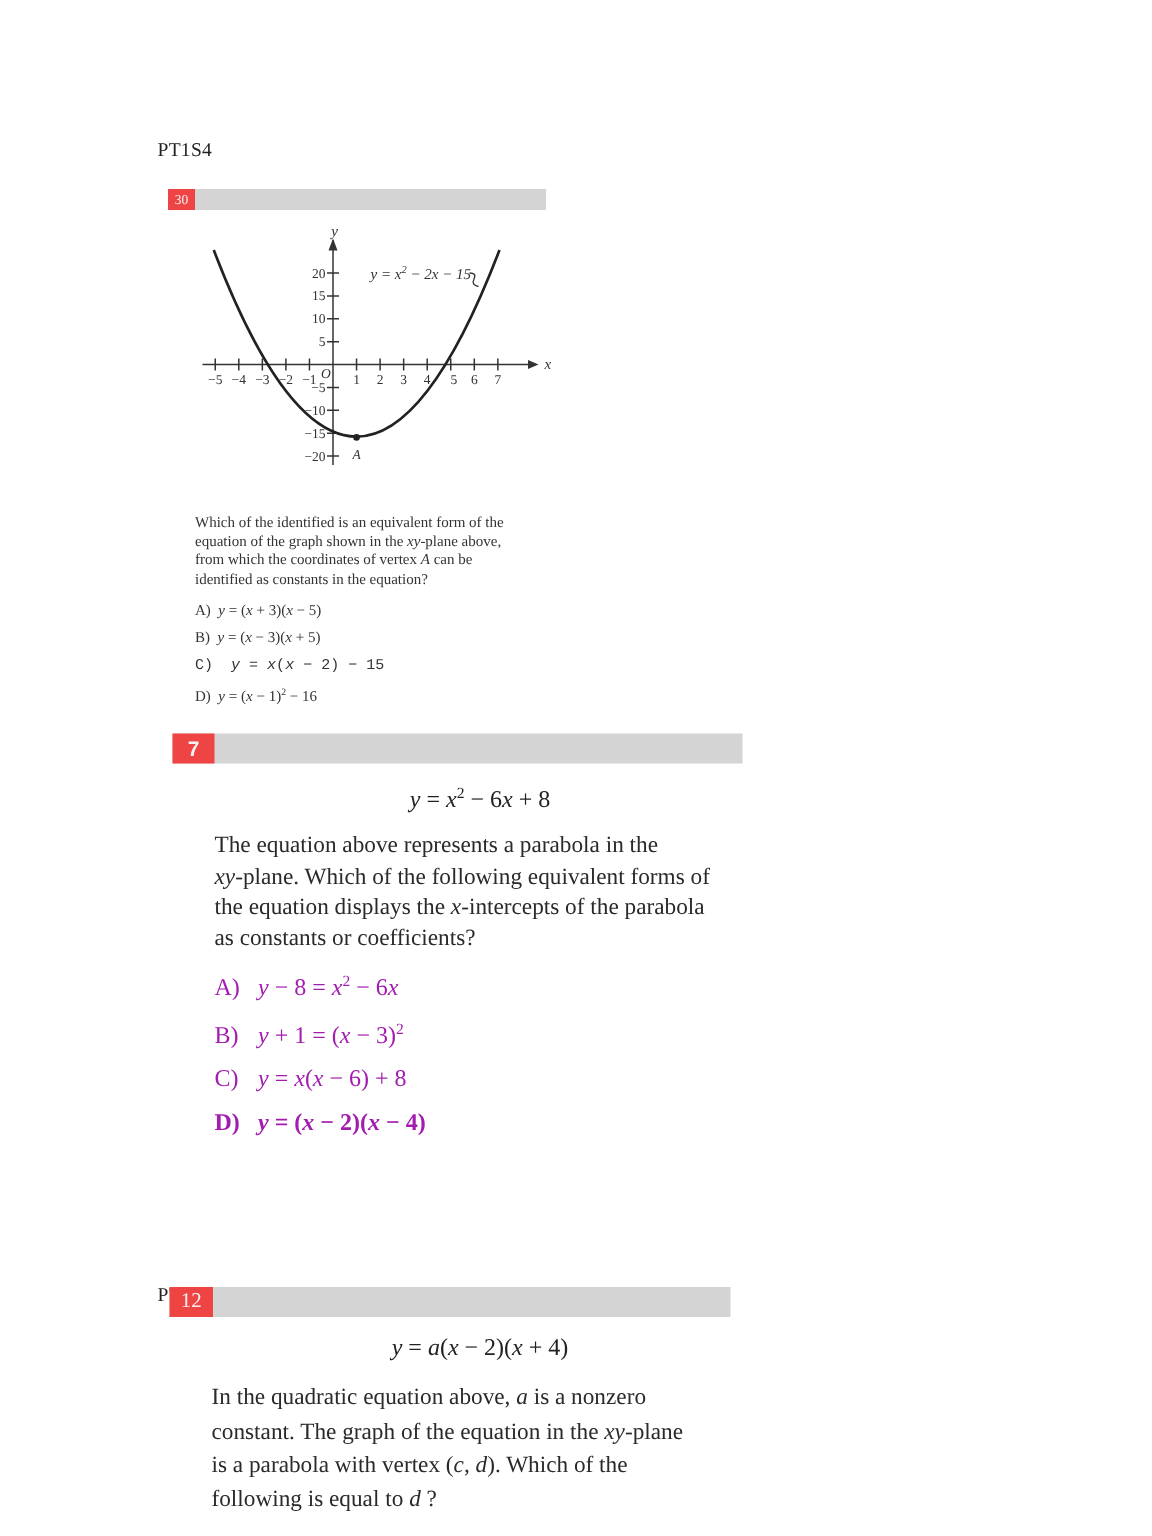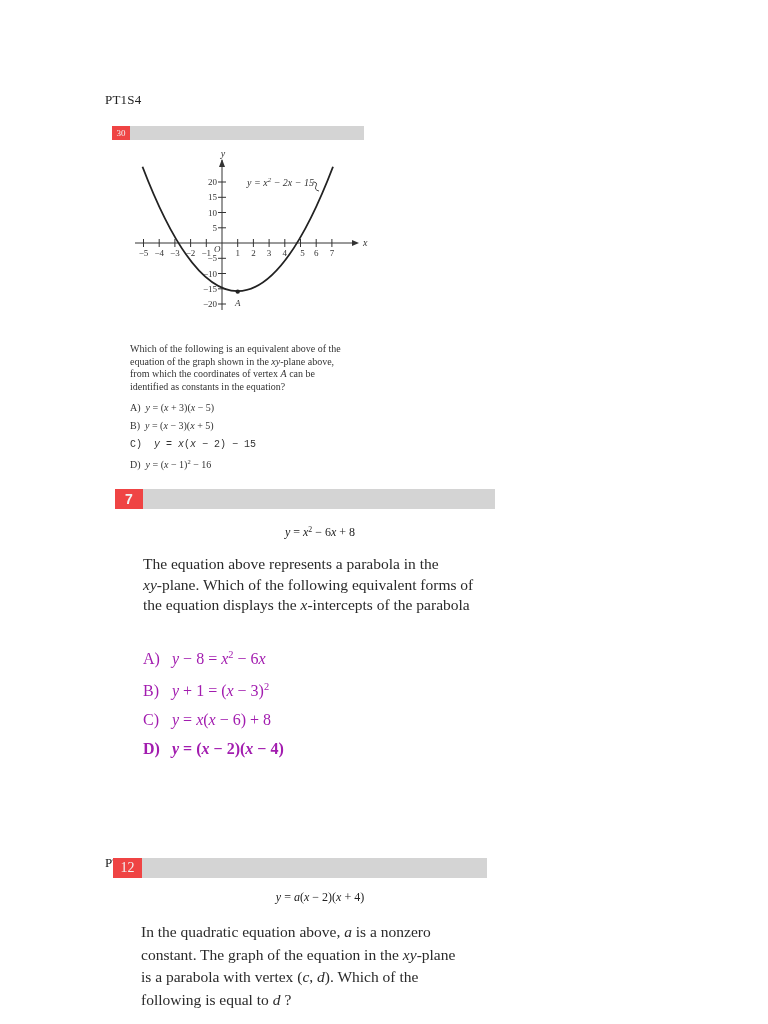--- a/index.html
+++ b/index.html
@@ -6,21 +6,21 @@
   body { width:768px; height:1024px; position:relative; overflow:hidden;
          font-family:"Liberation Serif", "DejaVu Serif", serif; color:#2a2a2a; }
   .abs { position:absolute; }
   .section-label { font-size:13px; color:#222; letter-spacing:0.2px; }
   .qbar { position:absolute; background:#d4d4d4; }
   .qbadge { position:absolute; left:0; top:0; bottom:0; background:#ef4444; color:#f2f2f2;
             display:flex; align-items:center; justify-content:center;
             font-family:"Liberation Serif", serif; }
   .small-text { font-size:10px; line-height:12.5px; color:#333; }
   .small-choice { font-size:10px; color:#333; position:absolute; left:130px; }
-  .eq { font-family:"Liberation Serif", serif; font-size:12px; color:#222; text-align:center; }
+  .eq { font-family:"Liberation Serif", serif; font-size:16px; color:#222; text-align:center; }
   .para { font-size:15.5px; line-height:20.5px; color:#2a2a2a; }
   .choice { position:absolute; left:143px; font-size:16px; color:#a21caf; }
   .choice .lbl { display:inline-block; width:29px; }
   i { font-style:italic; }
   sup { font-size:0.65em; vertical-align:0.55em; line-height:0; }
   svg text { font-family:"Liberation Serif", serif; }
 </style>
 </head>
 <body>
 
@@ -98,21 +98,21 @@
            Q 107.7 270.5 203 21.7" fill="none" stroke="#222" stroke-width="1.8"></path>
 
   <circle cx="107.7" cy="146.6" r="2.2" fill="#222"></circle>
   <text x="105" y="161" font-size="9" font-style="italic" fill="#333">A</text>
 
   <text x="117" y="41" font-size="10" font-style="italic" fill="#333">y = x<tspan font-size="7" dy="-4">2</tspan><tspan dy="4"> − 2x − 15</tspan></text>
   <path d="M 183 37 q 5 0 3 4 q -2 4 3 5" fill="none" stroke="#333" stroke-width="0.9"></path>
 </svg>
 
 <div class="abs small-text" style="left:130px; top:343px; width:240px;">
-  <div>Which of the following is an equivalent above of the</div>
+  <div>Which of the identified is an equivalent form of the</div>
   <div>equation of the graph shown in the <i>xy</i>-plane above,</div>
   <div>from which the coordinates of vertex <i>A</i> can be</div>
   <div>identified as constants in the equation?</div>
 </div>
 
 <div class="small-choice" style="top:402px;">
   <span>A)</span>&nbsp; <i>y</i> = (<i>x</i> + 3)(<i>x</i> − 5)
 </div>
 <div class="small-choice" style="top:420px;">
   <span>B)</span>&nbsp; <i>y</i> = (<i>x</i> − 3)(<i>x</i> + 5)
@@ -129,20 +129,21 @@
 </div>
 
 <div class="abs eq" style="left:143px; top:525px; width:354px;">
   <i>y</i> = <i>x</i><sup>2</sup> − 6<i>x</i> + 8
 </div>
 
 <div class="abs para" style="left:143px; top:554px; width:365px;">
   <div>The equation above represents a parabola in the</div>
   <div><i>xy</i>-plane. Which of the following equivalent forms of</div>
   <div>the equation displays the <i>x</i>-intercepts of the parabola</div>
+  <div>as constants or coefficients?</div>
 </div>
 
 <div class="choice" style="top:650px;">
   <span class="lbl">A)</span><i>y</i> − 8 = <i>x</i><sup>2</sup> − 6<i>x</i>
 </div>
 <div class="choice" style="top:682px;">
   <span class="lbl">B)</span><i>y</i> + 1 = (<i>x</i> − 3)<sup>2</sup>
 </div>
 <div class="choice" style="top:711px;">
   <span class="lbl">C)</span><i>y</i> = <i>x</i>(<i>x</i> − 6) + 8

